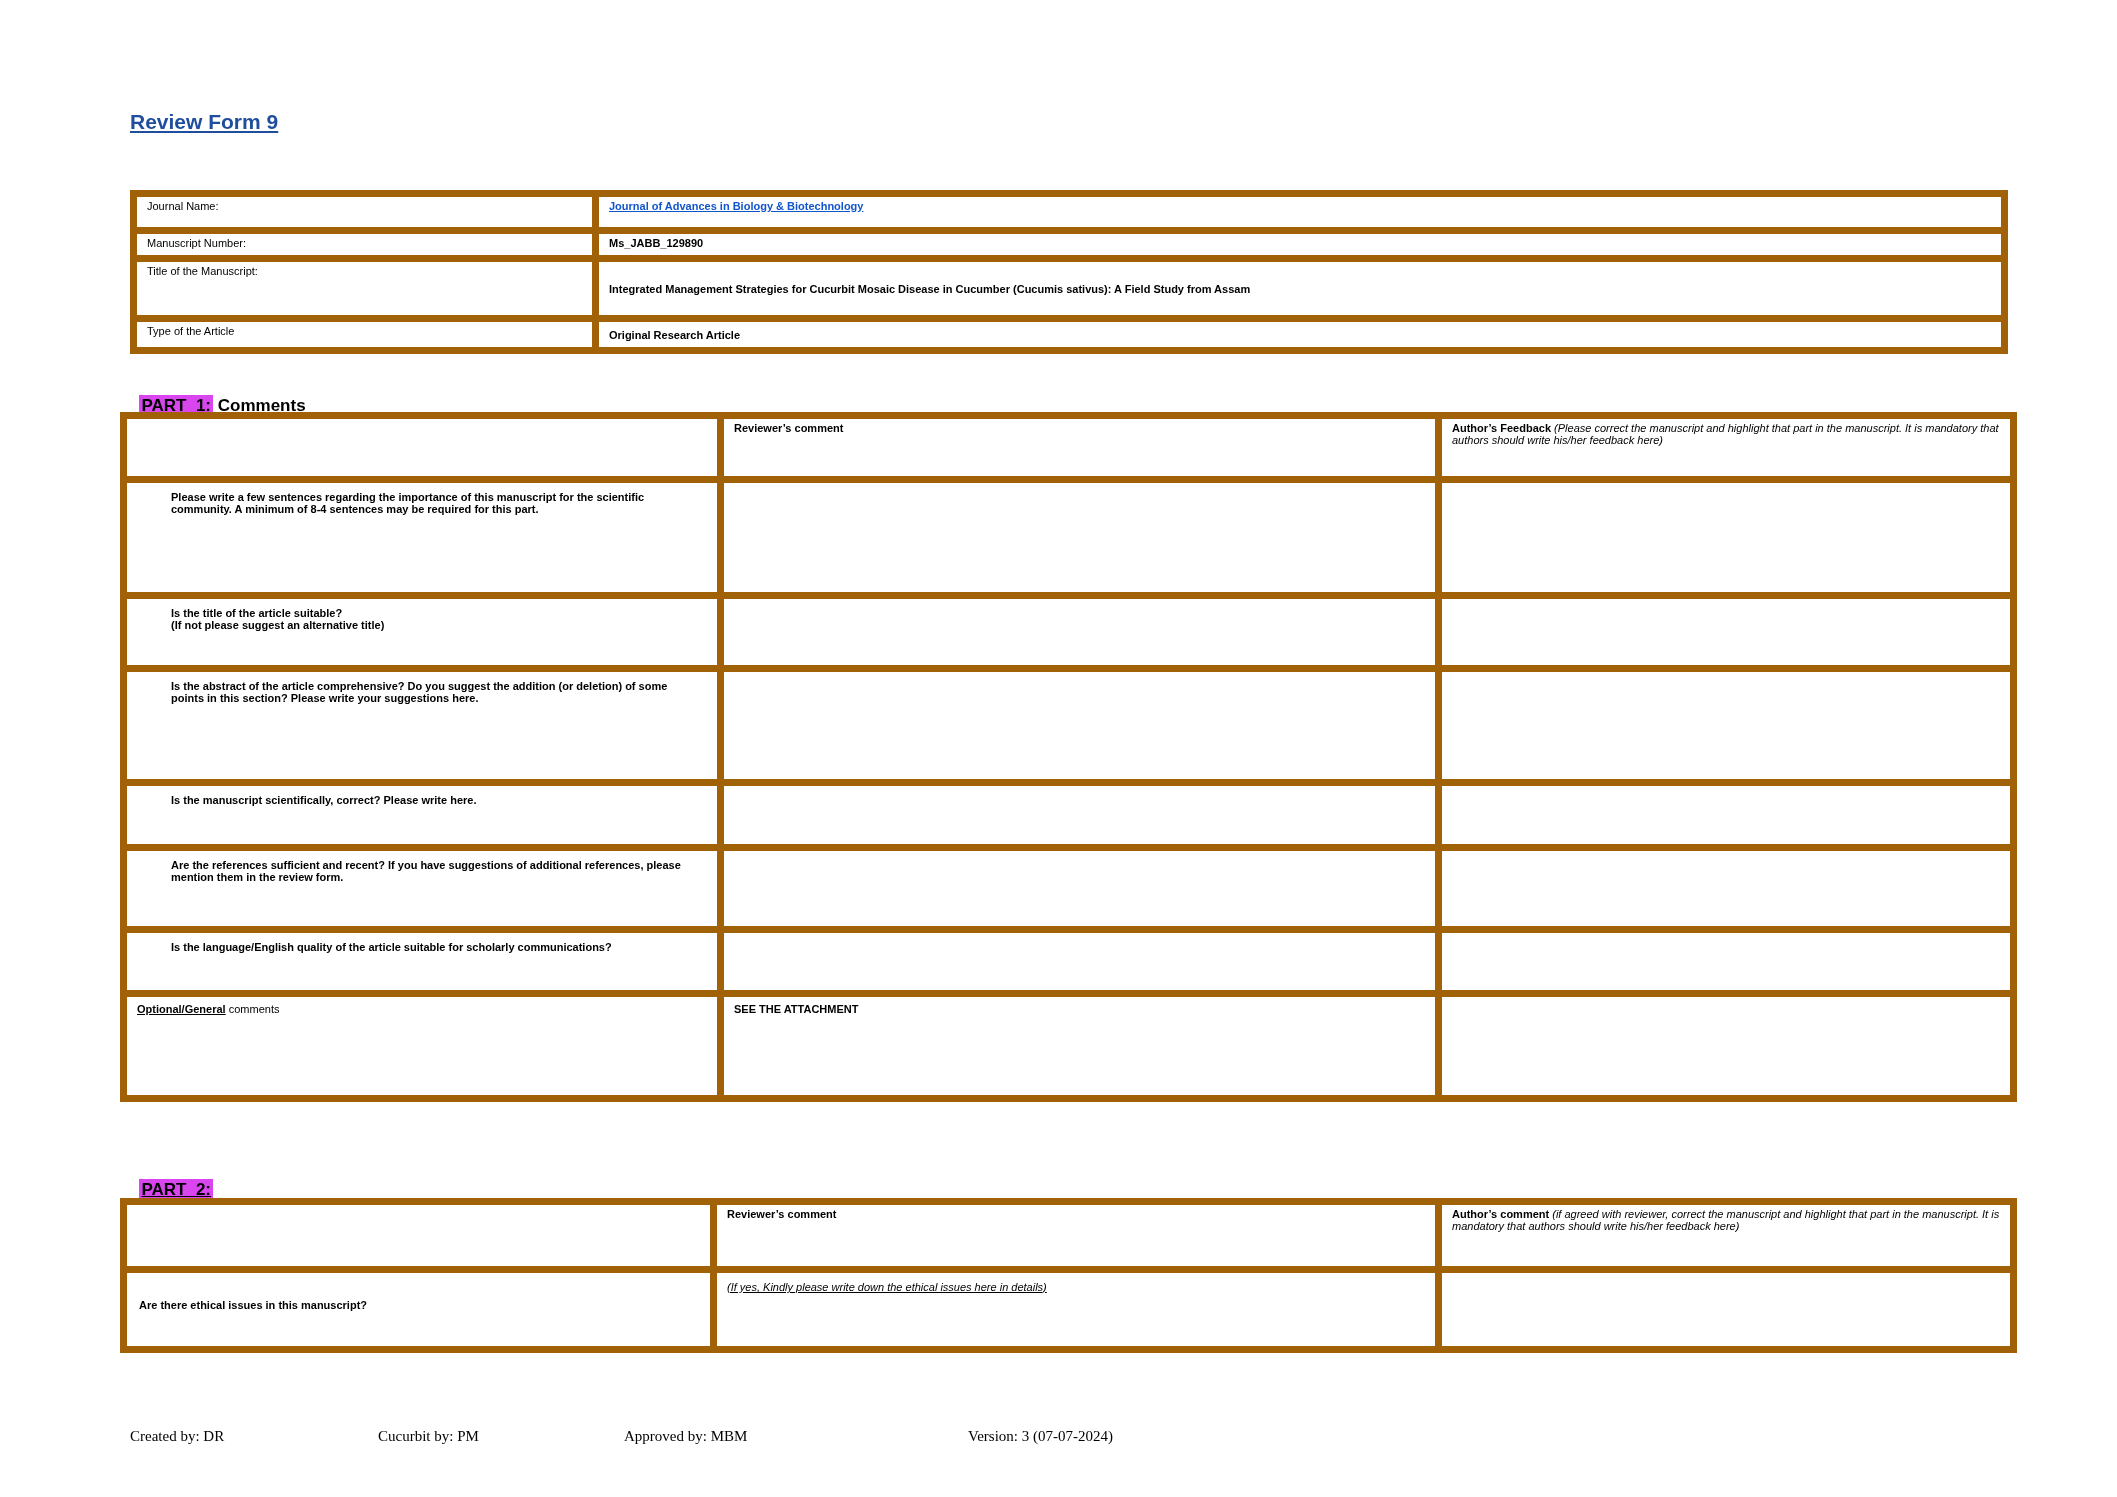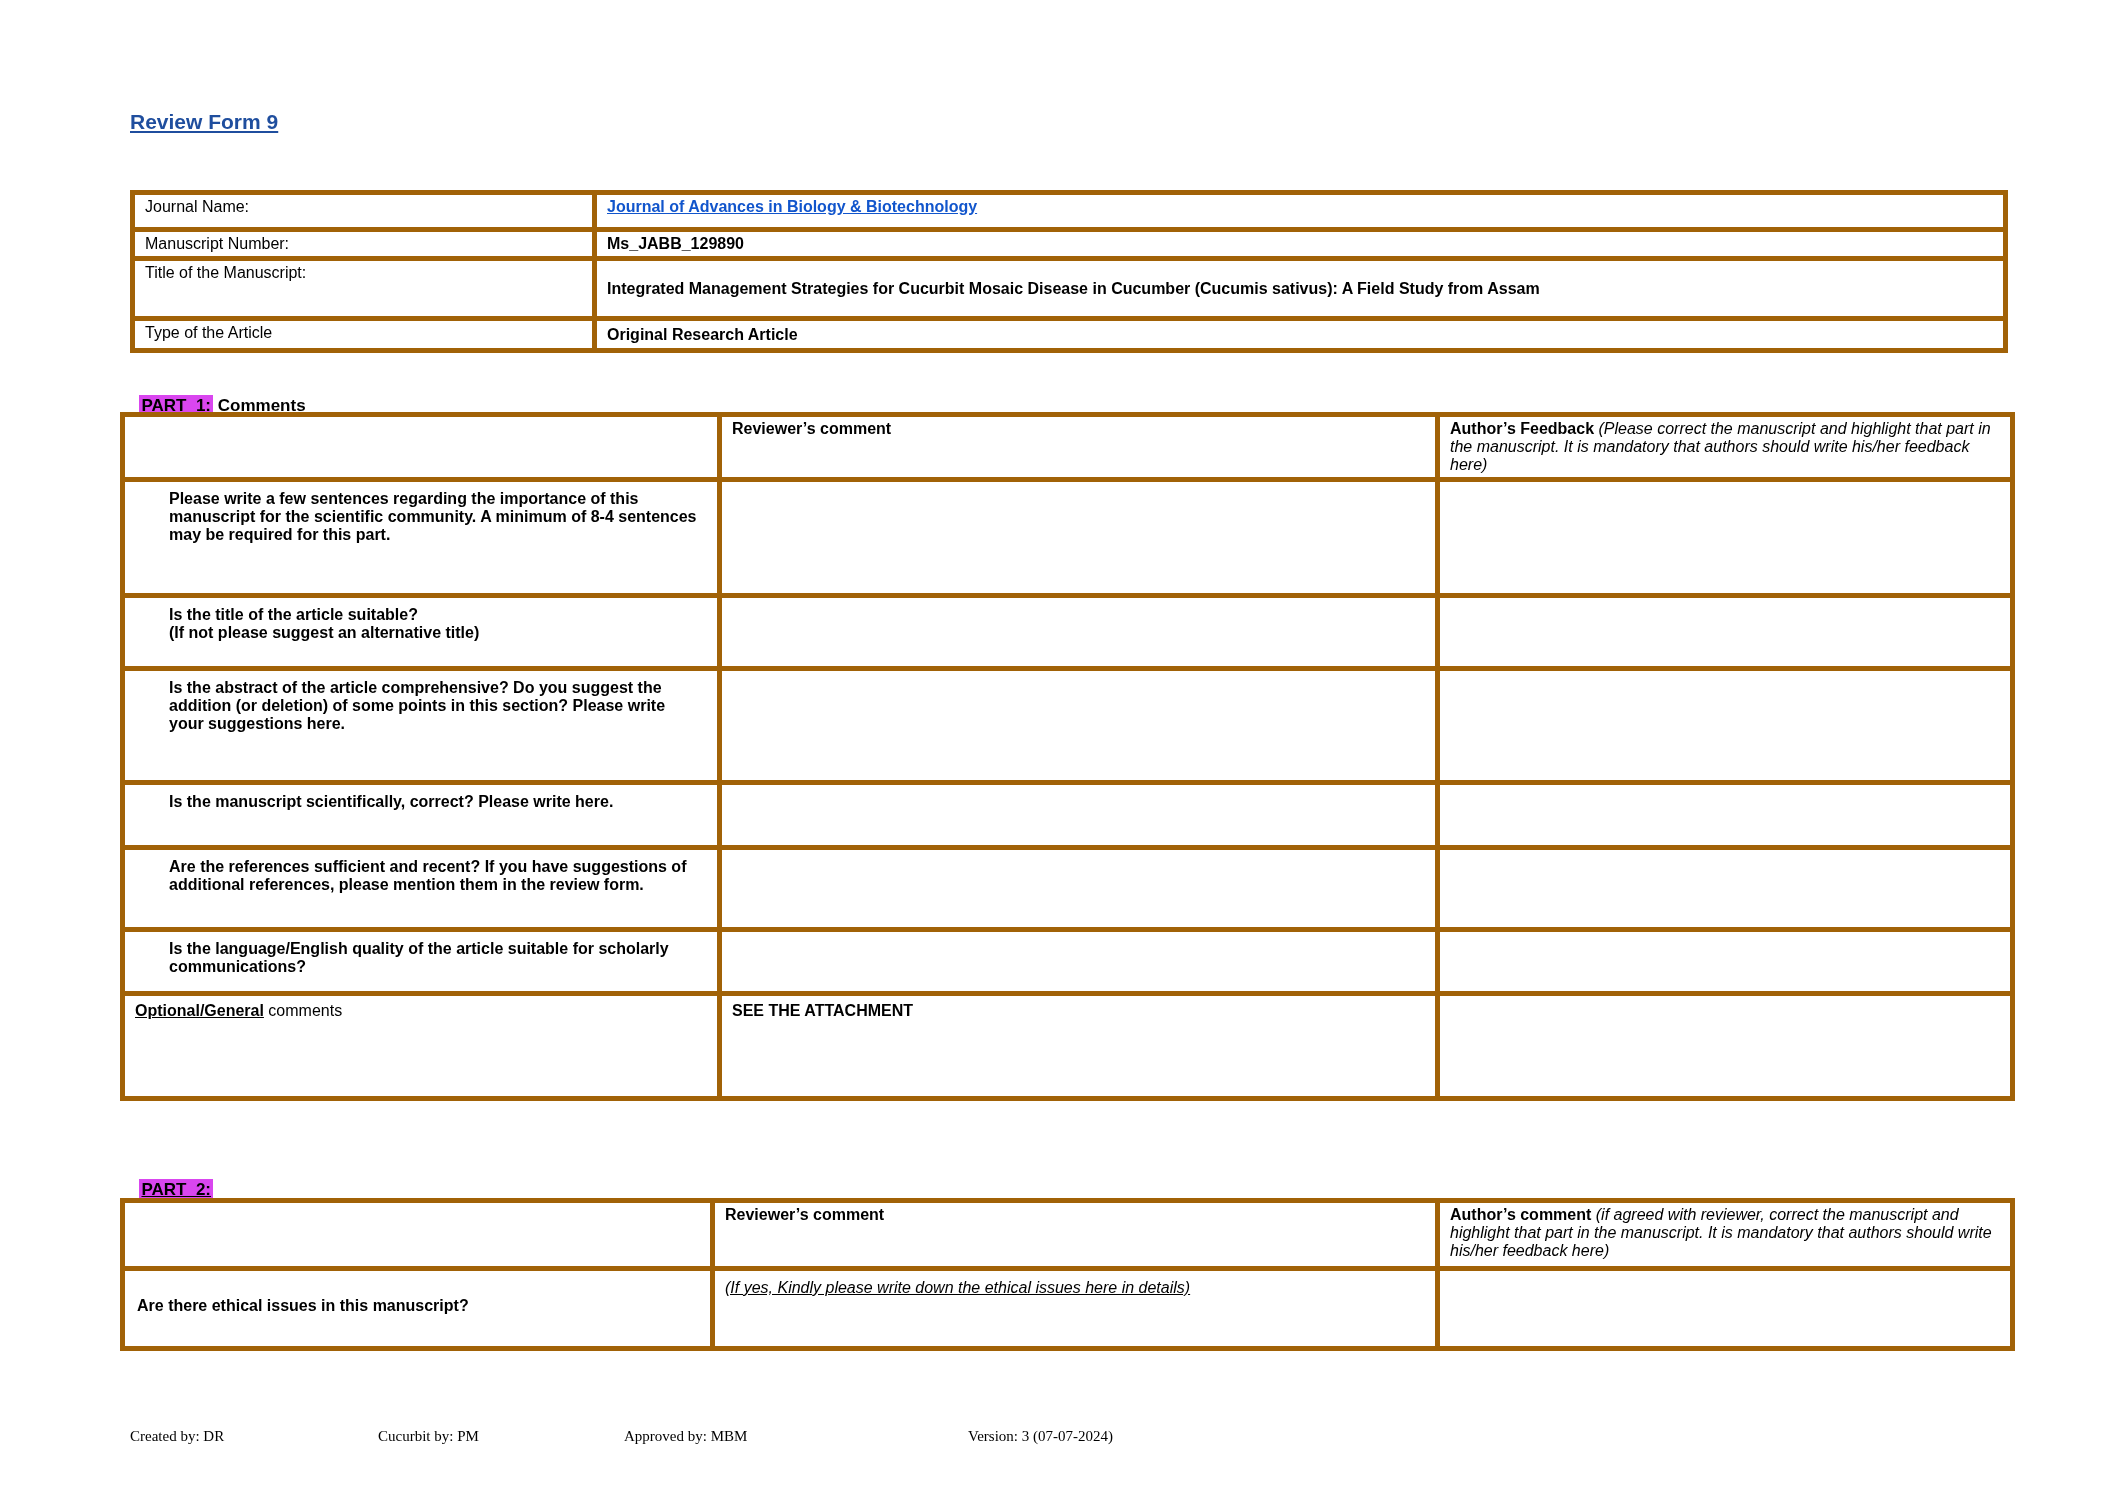--- a/index.html
+++ b/index.html
@@ -10,21 +10,21 @@
     overflow:hidden;
   }
 
   .doc-title {
     position:absolute; left:130px; top:110px;
     font-size:21px; font-weight:bold; color:#1F4E9E;
     text-decoration:underline; white-space:pre-wrap;
   }
 
   table { border-collapse:collapse; table-layout:fixed; }
-  td { border:5px solid #a16207; vertical-align:top; font-size:16px; padding:3px 10px; overflow:hidden; }
+  td { border:7px solid #a16207; vertical-align:top; font-size:11px; padding:3px 10px; overflow:hidden; }
 
   
   .info-table { position:absolute; left:130px; top:190px; width:1878px; }
   .info-table .lbl { font-weight:normal; }
   .info-table .val { font-weight:bold; }
   .info-table tr.r1 td { height:37px; }
   .info-table tr.r2 td { height:28px; }
   .info-table tr.r3 td { height:60px; }
   .info-table tr.r4 td { height:32px; }
   .vmid { vertical-align:middle; }

